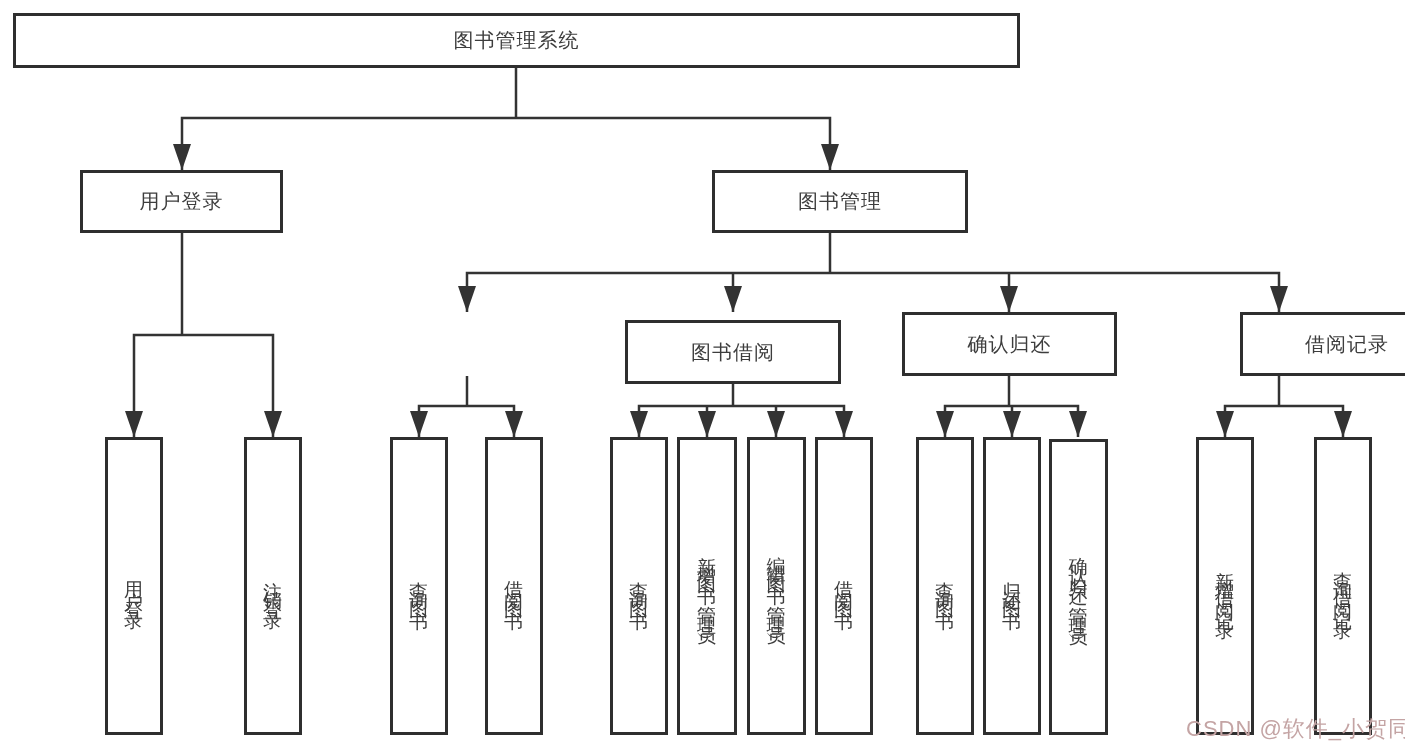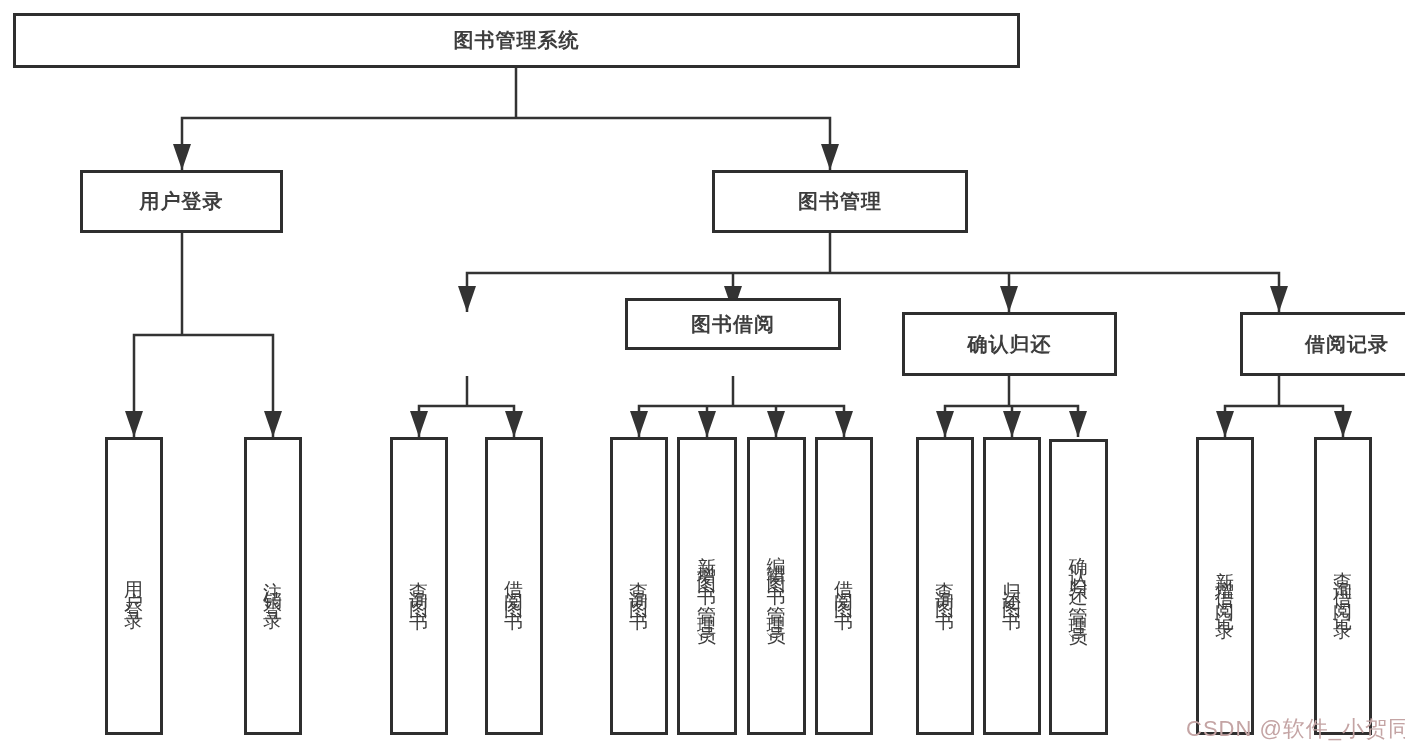--- a/index.html
+++ b/index.html
@@ -16,21 +16,20 @@
     border:3px solid #2f2f2f;
     background:#ffffff;
     display:flex;align-items:center;justify-content:center;
     box-sizing:border-box;
     color:#3d3d3d;
   }
   .box.h span{
     font-size:20px;
     letter-spacing:1px;
     white-space:nowrap;
-    font-weight:bold;
   }
   .box.v span{
     writing-mode:vertical-rl;
     font-size:19px;
     letter-spacing:10px;
     line-height:1;
   }
   #watermark{
     position:absolute;
     left:1186px;top:714px;
@@ -102,21 +101,21 @@
     <span>图书管理系统</span>
   </div>
 
   <div class="box h" style="left:80px;top:170px;width:203px;height:63px;">
     <span>用户登录</span>
   </div>
   <div class="box h" style="left:712px;top:170px;width:256px;height:63px;">
     <span>图书管理</span>
   </div>
 
-  <div class="box h" style="left:625px;top:298px;width:216px;height:52px;">
+  <div class="box h" style="left:625px;top:320px;width:216px;height:64px;">
     <span>图书借阅</span>
   </div>
   <div class="box h" style="left:902px;top:312px;width:215px;height:64px;">
     <span>确认归还</span>
   </div>
   <div class="box h" style="left:1240px;top:312px;width:214px;height:64px;">
     <span>借阅记录</span>
   </div>
 
   <div class="box v" style="left:105px;top:437px;width:58px;height:298px;">

